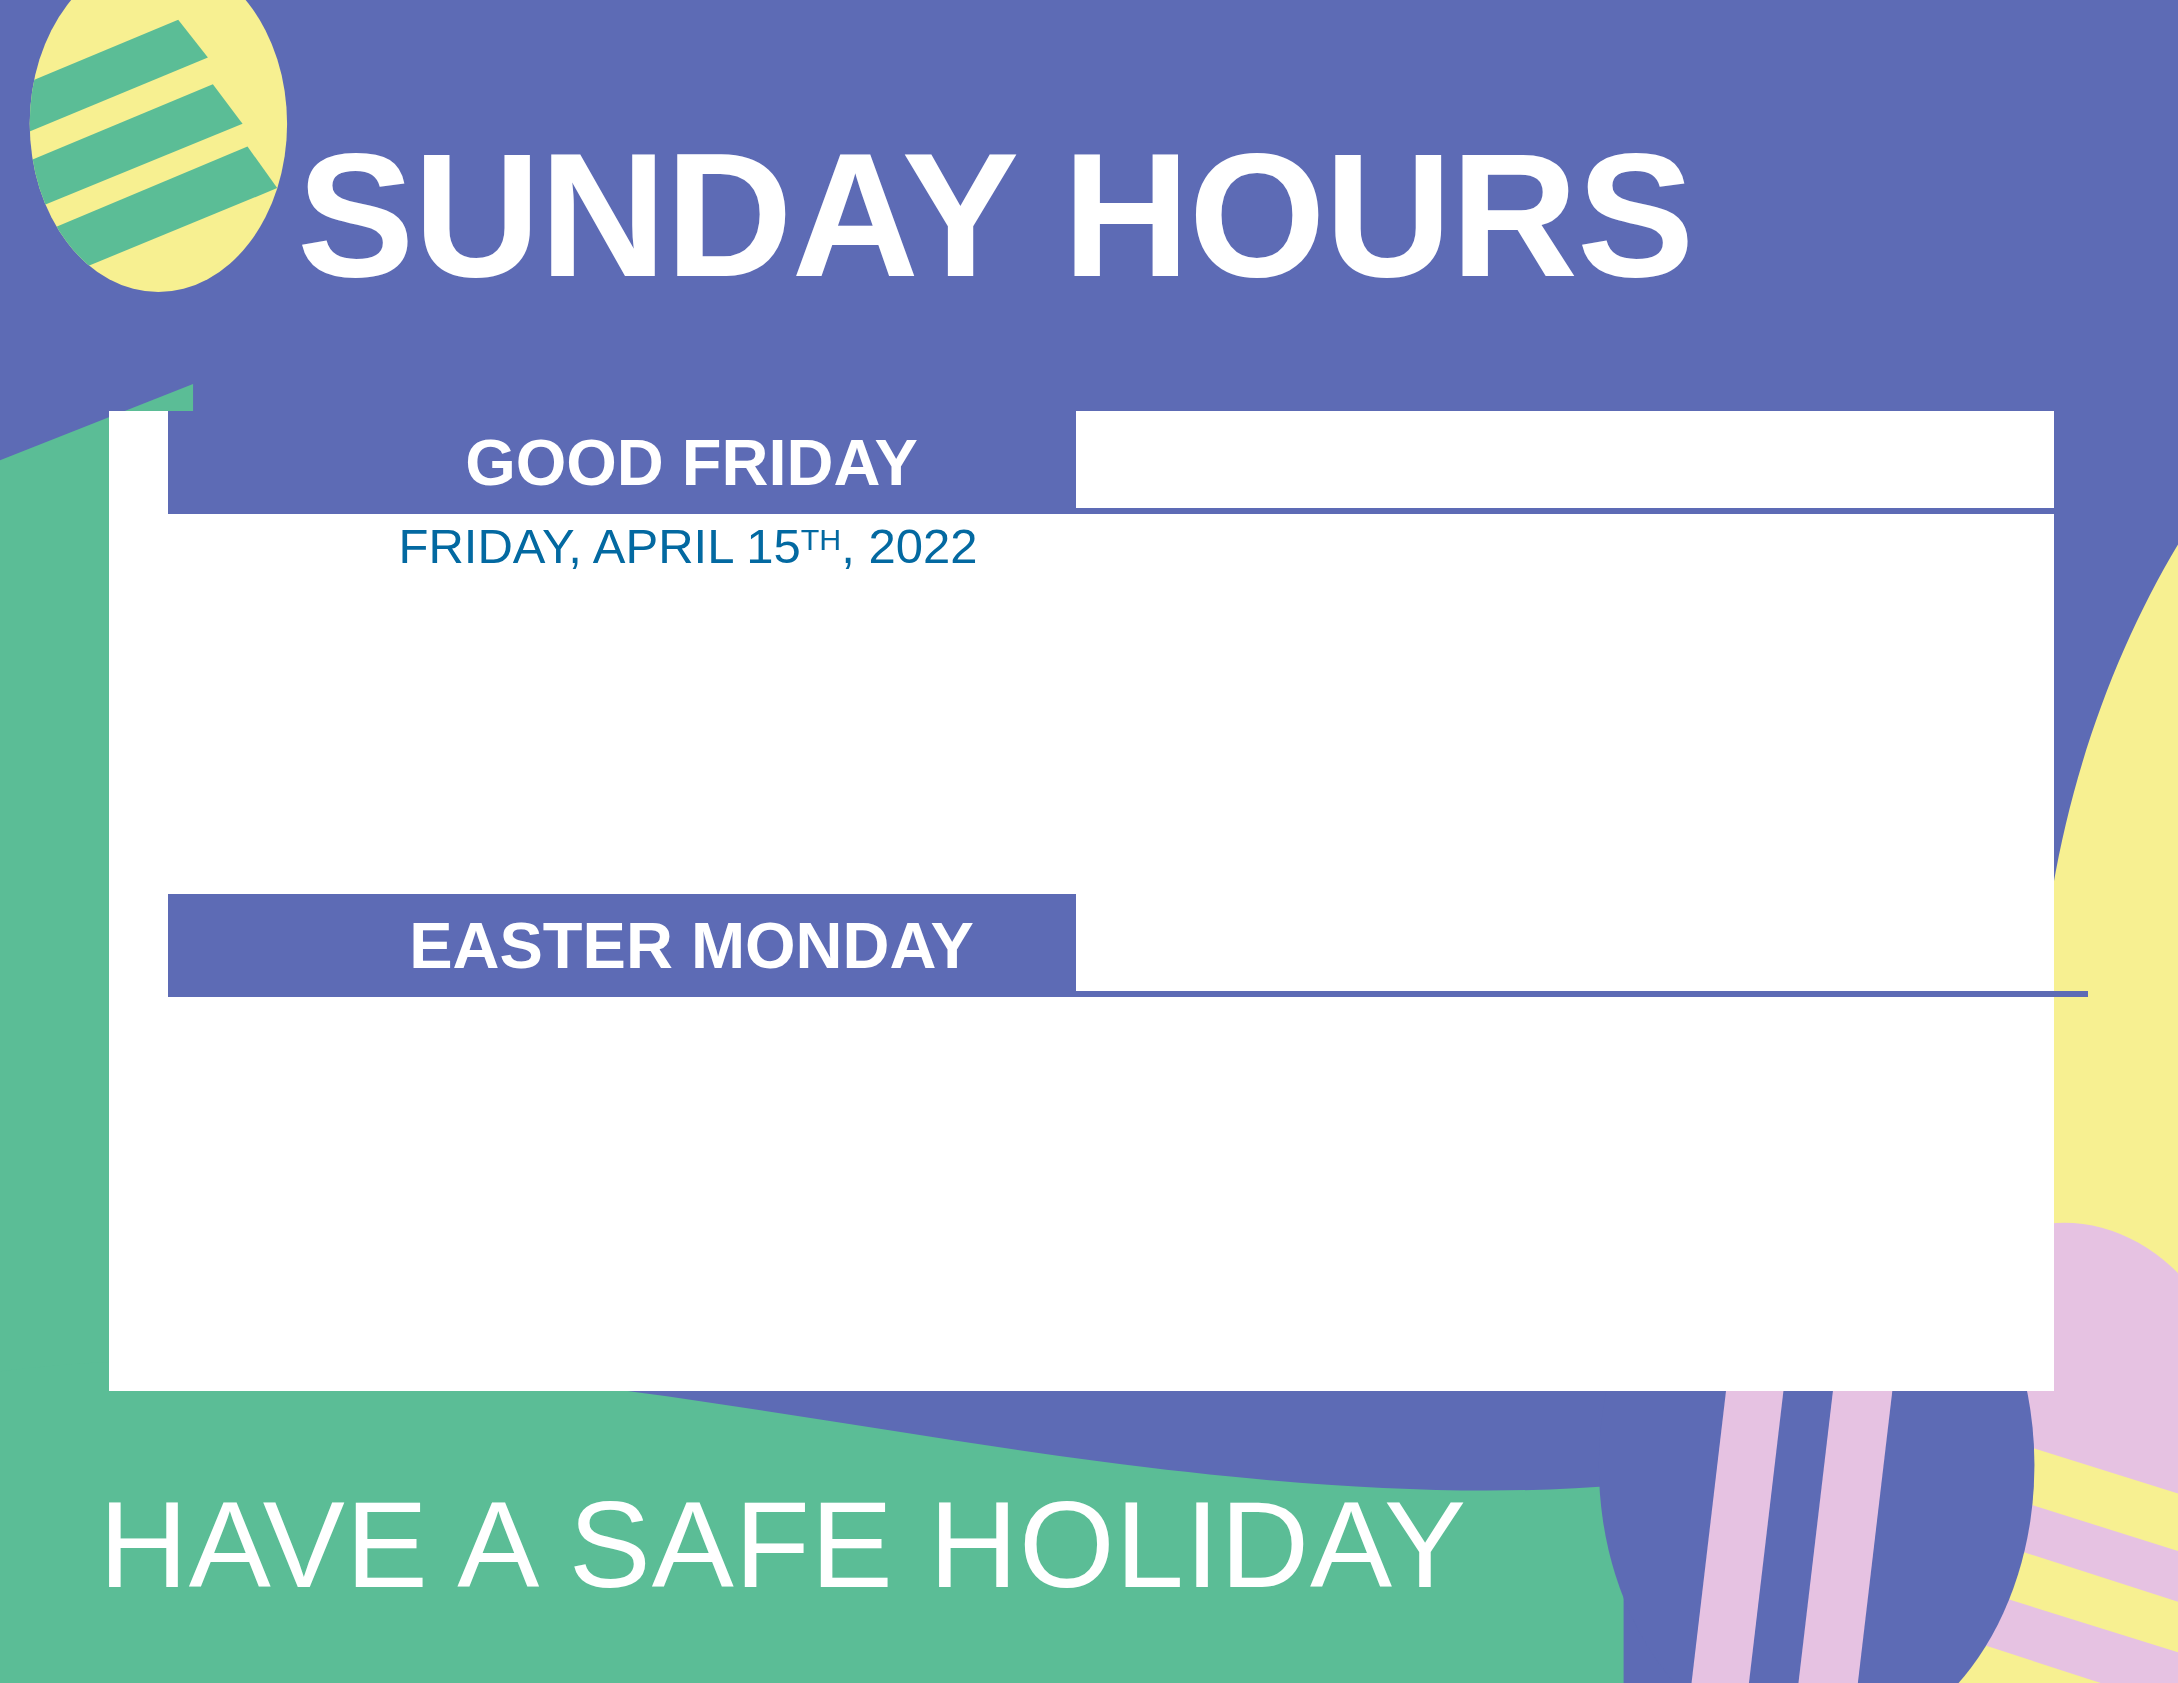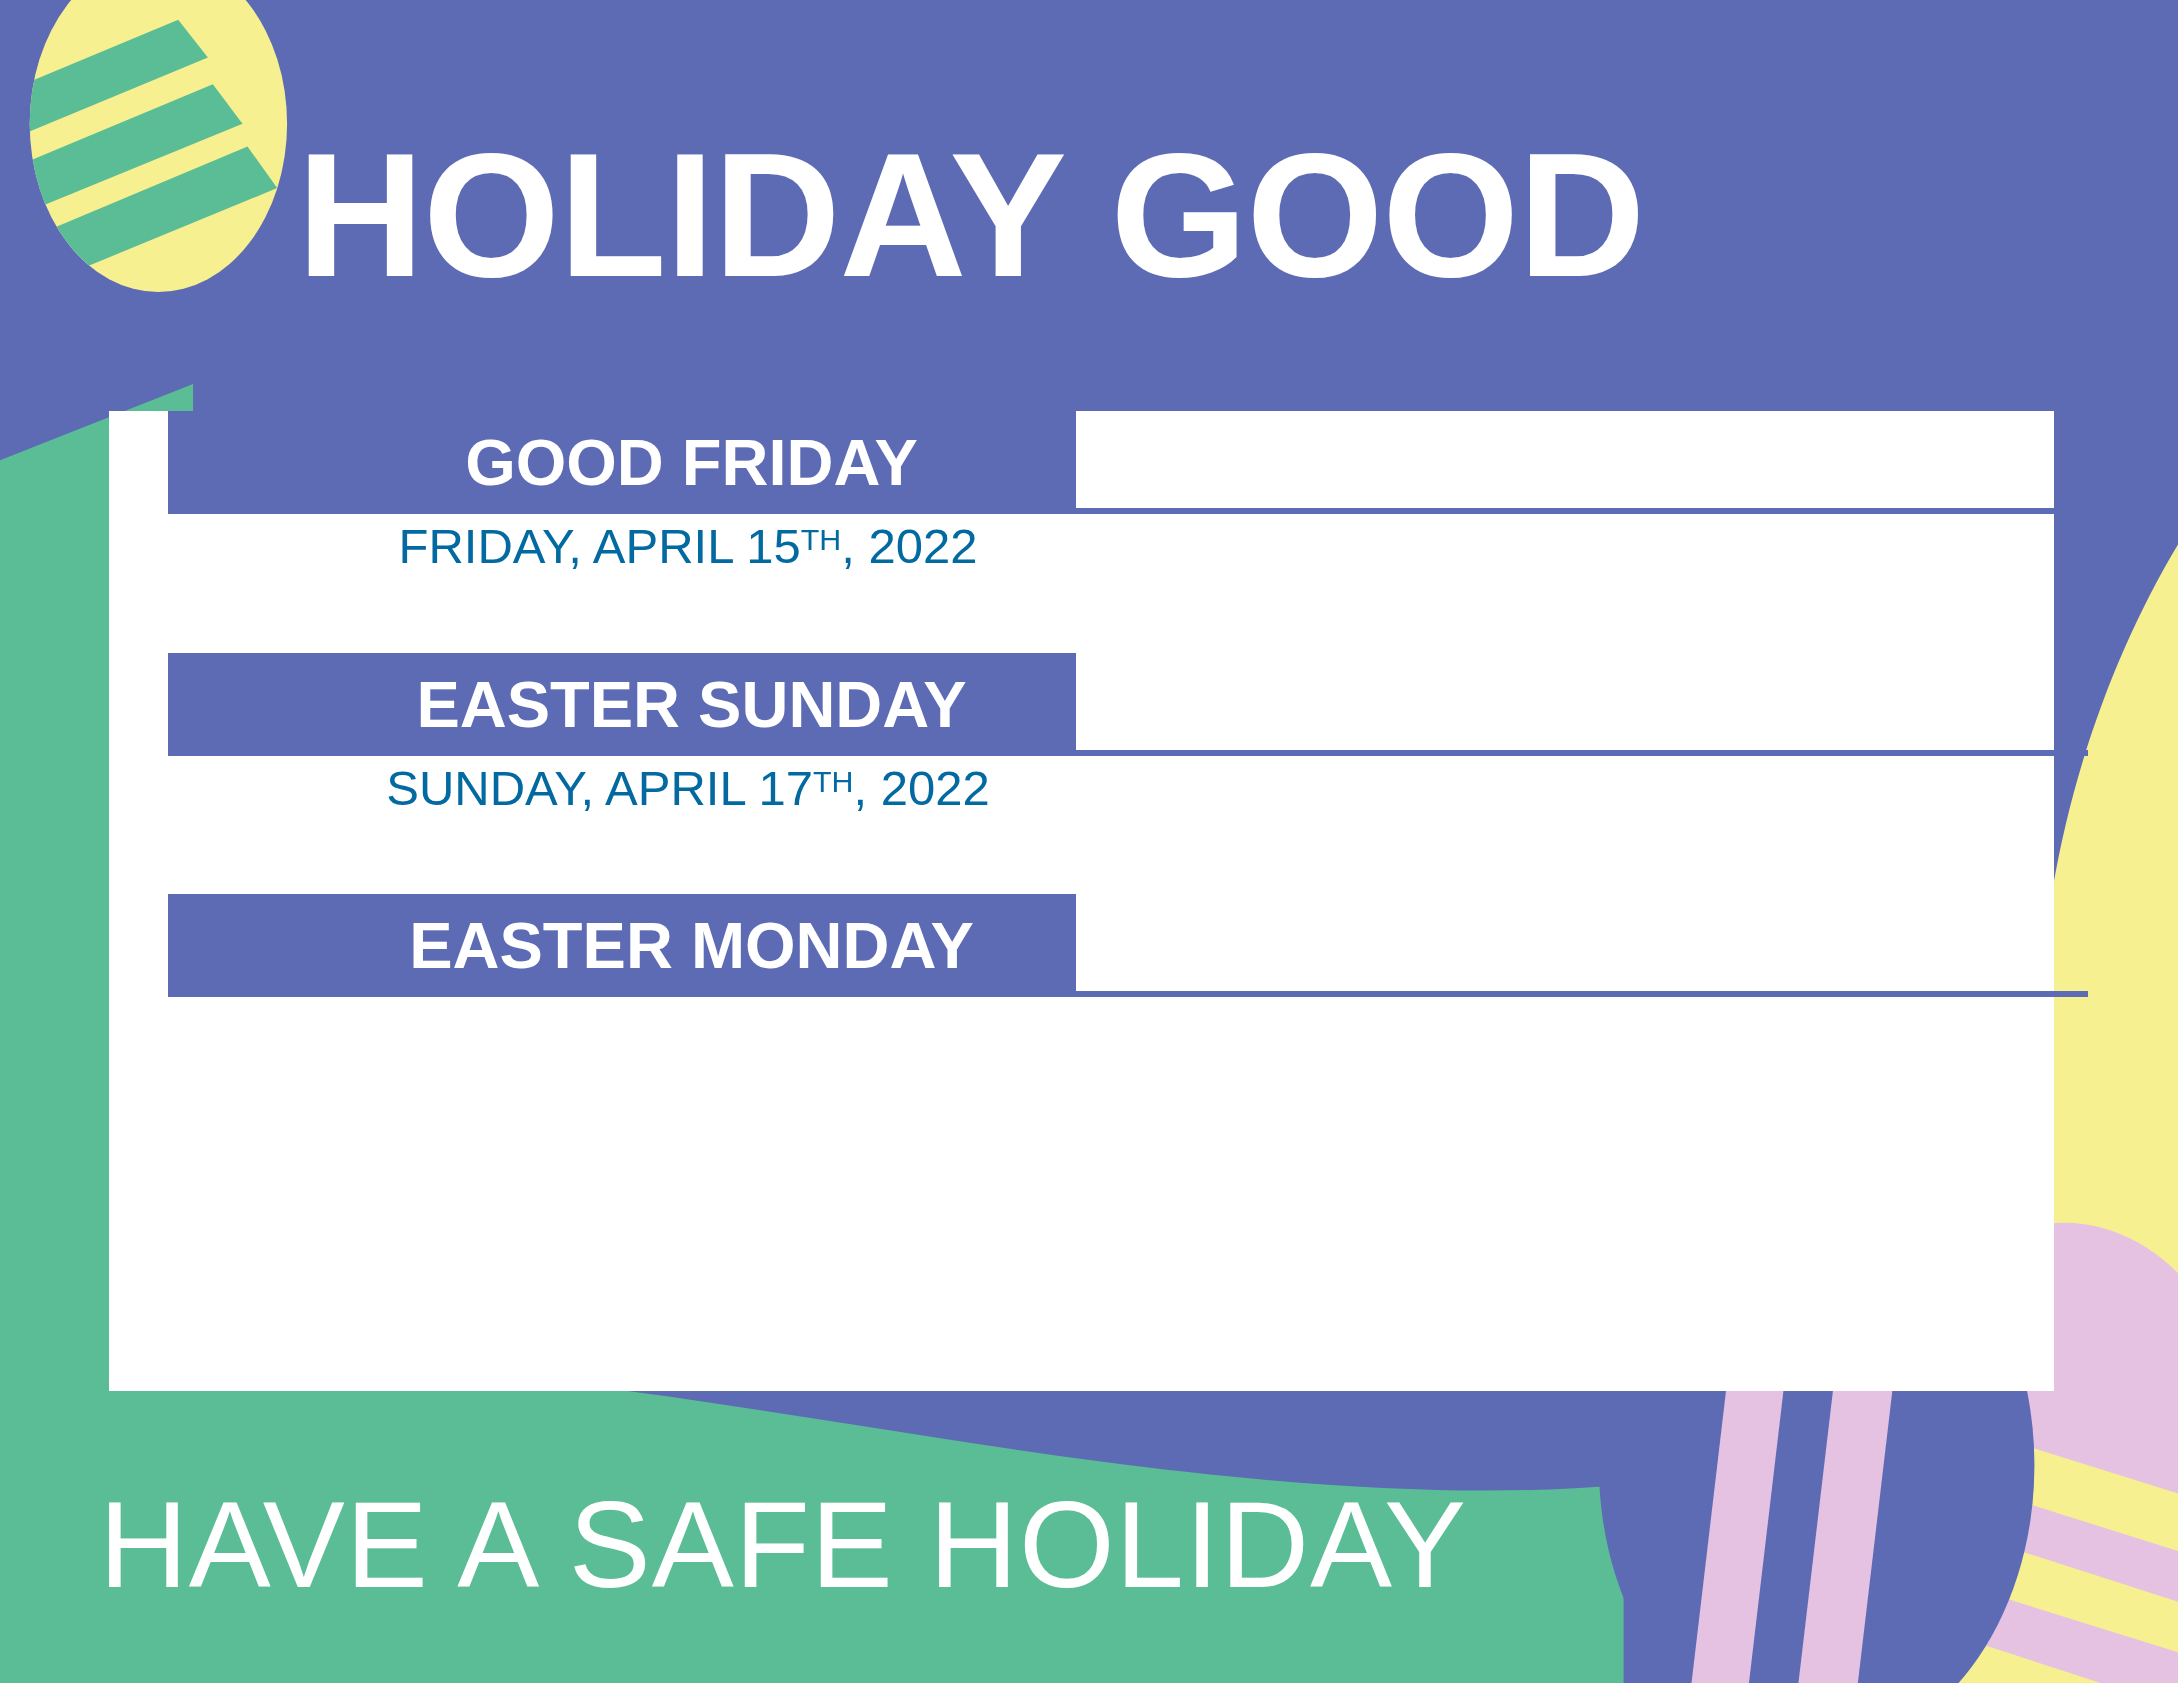--- a/index.html
+++ b/index.html
@@ -172,39 +172,32 @@
 
     <g>
       <ellipse cx="1835" cy="1480" rx="220" ry="290" fill="#5D6BB5"></ellipse>
       <g clip-path="url(#clip-egg-bl)">
         <polygon points="1770,1180 1828,1180 1756,1790 1698,1790" fill="#E6C2E2"></polygon>
         <polygon points="1878,1180 1938,1180 1866,1790 1806,1790" fill="#E6C2E2"></polygon>
       </g>
     </g>
   </svg>
 
-  <div id="title">HOLIDAY GOOD</div>
+  <div id="title">SUNDAY HOURS</div>
 
   <div id="card">
 
     <div class="event" id="event-0">
       <div class="event-banner">
         <span class="event-name">GOOD FRIDAY</span>
       </div>
       <div class="event-rule"></div>
       <div class="event-date"><span>FRIDAY, APRIL 15</span><sup>TH</sup><span>, 2022</span></div>
     </div>
 
-    <div class="event" id="event-1">
-      <div class="event-banner">
-        <span class="event-name">EASTER SUNDAY</span>
-      </div>
-      <div class="event-rule"></div>
-      <div class="event-date"><span>SUNDAY, APRIL 17</span><sup>TH</sup><span>, 2022</span></div>
-    </div>
 
     <div class="event" id="event-2">
       <div class="event-banner">
         <span class="event-name">EASTER MONDAY</span>
       </div>
       <div class="event-rule"></div>
     </div>
 
   </div>
 

